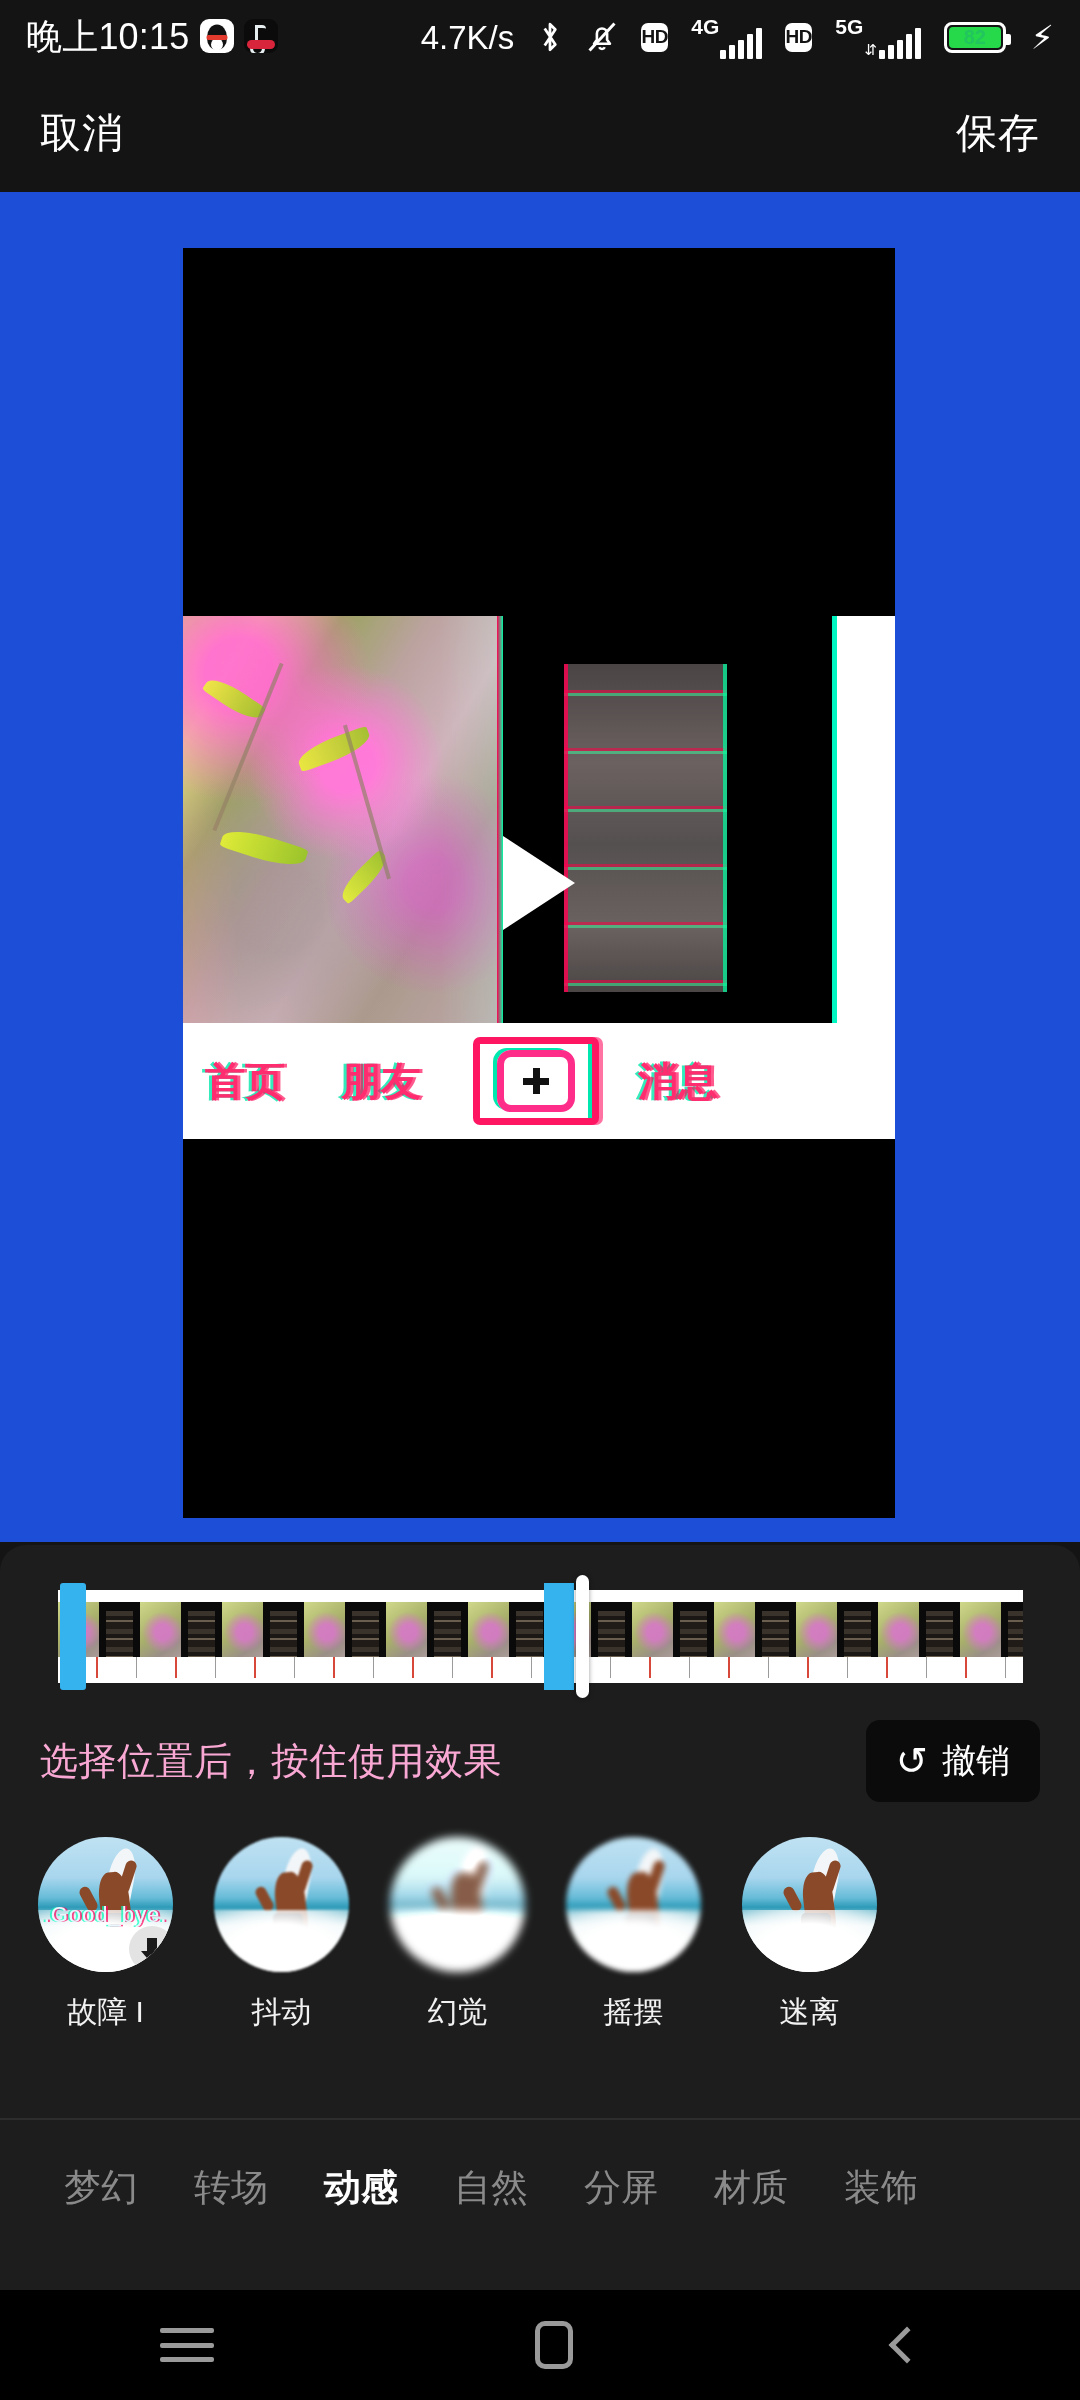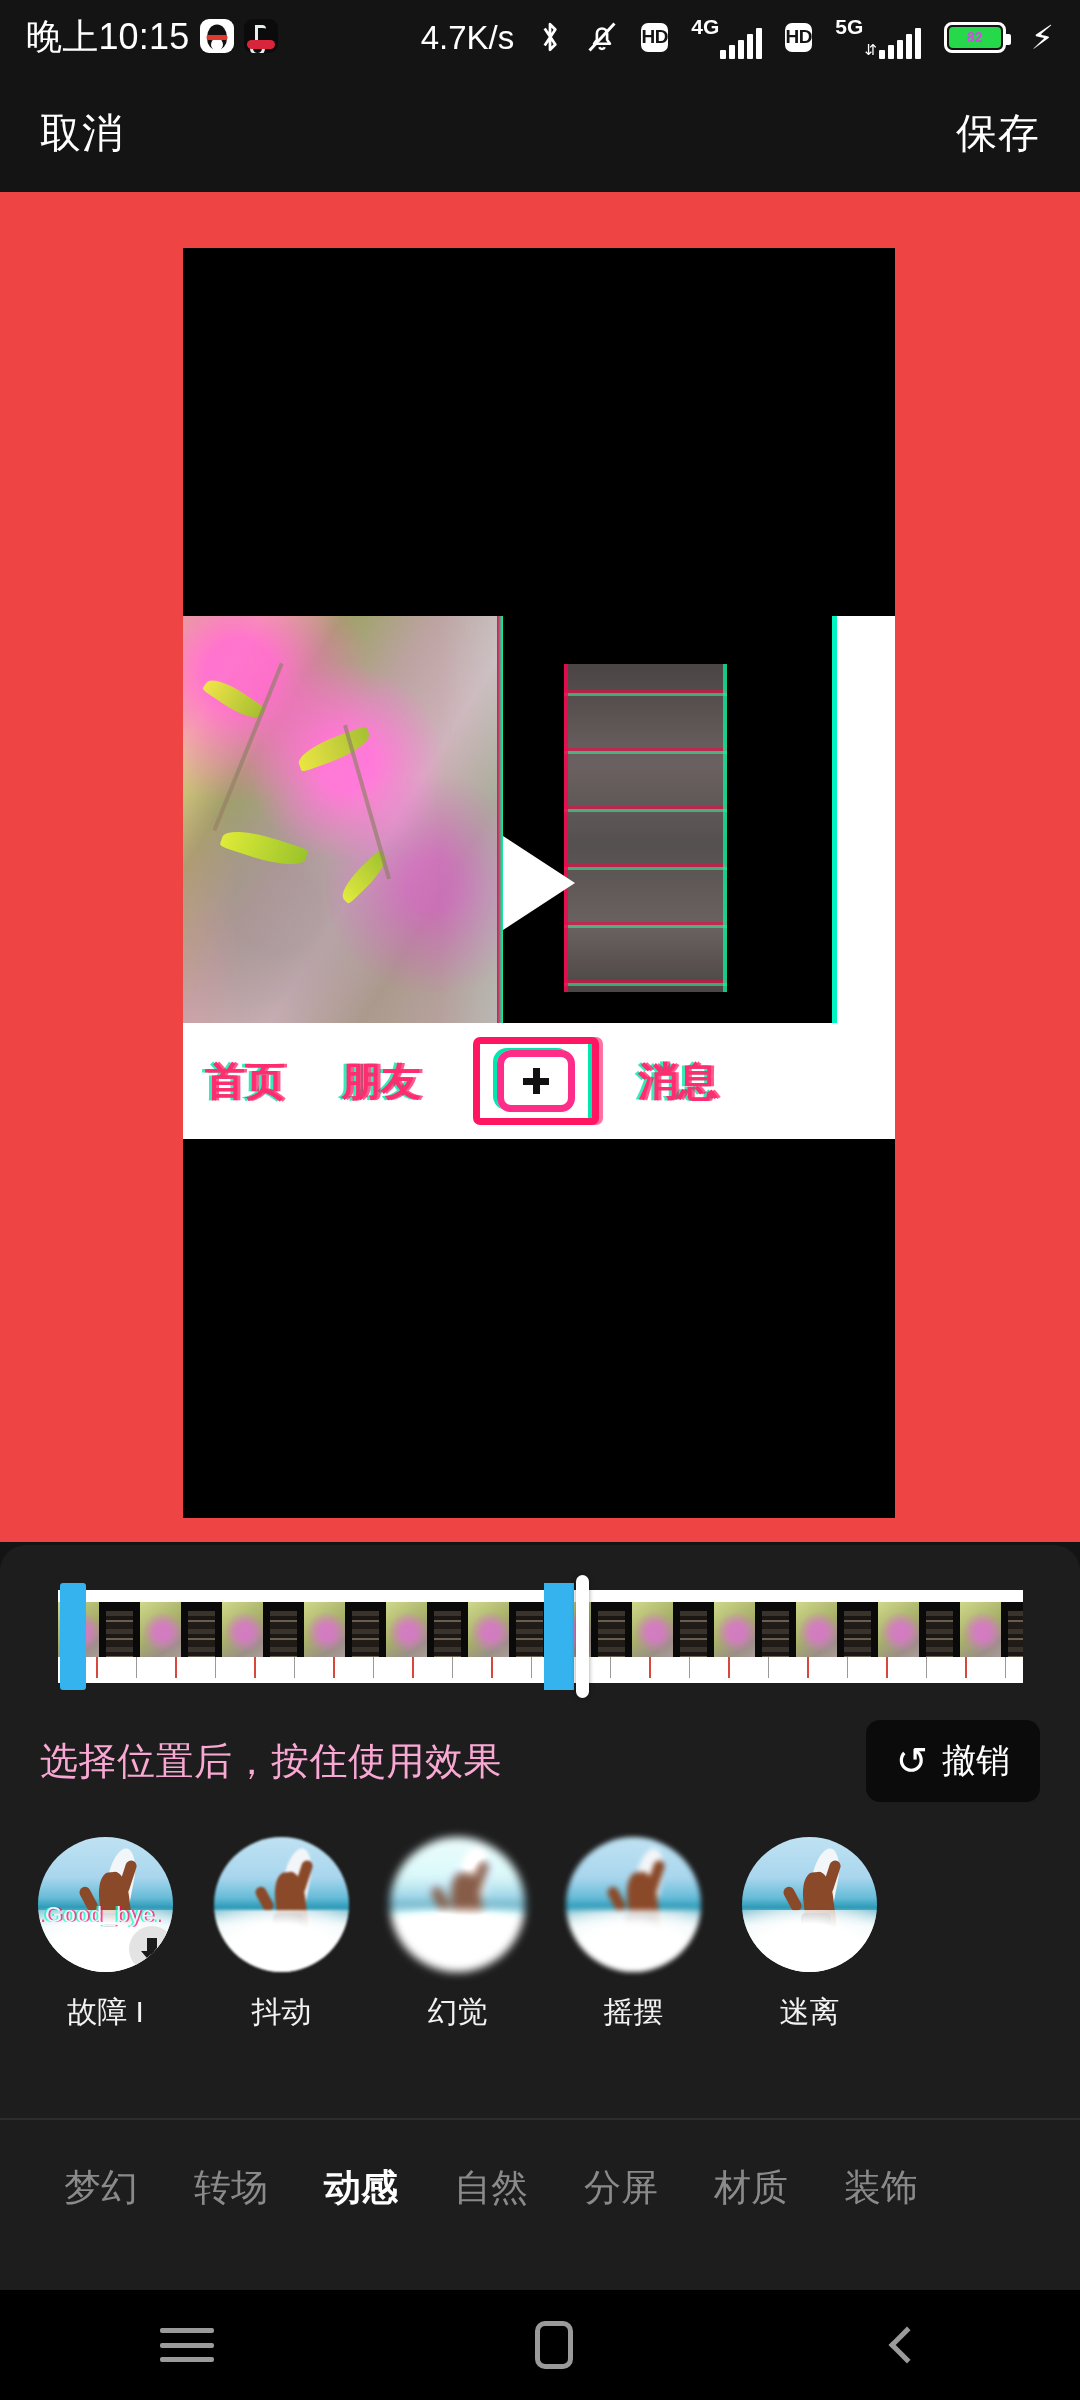--- a/index.html
+++ b/index.html
@@ -62,33 +62,33 @@
   .bars i:nth-child(1){height:9px}  .bars i:nth-child(2){height:14px}
   .bars i:nth-child(3){height:19px} .bars i:nth-child(4){height:25px}
   .bars i:nth-child(5){height:31px}
   .arrows{ font-size:15px; line-height:1; margin-bottom:2px; letter-spacing:-2px;}
   .batt{
     position:relative;width:62px;height:31px;border:3px solid #fff;border-radius:8px;
     display:flex;align-items:center;justify-content:center;
   }
   .batt:after{content:"";position:absolute;right:-8px;top:9px;width:5px;height:11px;background:#fff;border-radius:0 2px 2px 0;}
   .batt .fill{position:absolute;left:2px;top:2px;bottom:2px;background:#25d94a;border-radius:4px;}
-  .batt .num{position:relative;font-size:14px;font-weight:700;color:#d946ef;z-index:2;}
+  .batt .num{position:relative;font-size:20px;font-weight:700;color:#22c55e;z-index:2;}
   .bolt{font-size:33px;line-height:1;margin-left:2px;}
 
   
   #topbar{
     position:absolute; top:74px; left:0; width:1080px; height:118px;
     display:flex; align-items:center; justify-content:space-between;
     padding:0 40px; background:#141414; z-index:40;
   }
   .topbtn{ font-size:41px; color:#fff; line-height:1; letter-spacing:1px; }
 
   
-  #stage{ position:absolute; top:192px; left:0; width:1080px; height:1350px; background:#ef4444;}
+  #stage{ position:absolute; top:192px; left:0; width:1080px; height:1350px; background:#1d4ed8;}
   #video{
     position:absolute; left:183px; top:56px; width:712px; height:1270px;
     background:#000; overflow:hidden;
   }
   
   .vb-top{ position:absolute; left:0; top:0; width:100%; height:368px; background:#000; z-index:4;}
   .vb-bot{ position:absolute; left:0; bottom:0; width:100%; height:379px; background:#000; z-index:4;}
 
   
   .content{ position:absolute; left:0; top:368px; width:100%; height:523px; }
@@ -249,21 +249,21 @@
   }
   .eff-thumb .board{
     position:absolute;left:52%;top:8%;width:26px;height:62px;background:#f3f6f8;
     border-radius:50% 50% 14% 14%;transform:rotate(11deg);
   }
   .eff-thumb .foam{
     position:absolute;left:-8%;bottom:0;width:116%;height:46%;
     background:radial-gradient(ellipse at 50% 100%, #ffffff 0 55%, rgba(255,255,255,.75) 72%, rgba(255,255,255,.2) 100%);
   }
   .eff-thumb.fx-glitch .gtext{
-    position:absolute;left:0;top:48%;width:100%;
+    position:absolute;left:0;top:48%;width:100%;text-align:center;
     font-size:22px;color:#eaf7ff;letter-spacing:1px;
     text-shadow:2px 0 rgba(255,0,90,.7),-2px 0 rgba(0,255,190,.7);
   }
   .eff-thumb.fx-blur{filter:blur(4px) brightness(1.18) saturate(.55);}
   .eff-thumb.fx-shake{filter:blur(.9px);}
   .eff-thumb.fx-swing{filter:blur(2.6px);}
   .eff-thumb.fx-soul{filter:blur(.5px);}
   .dlbadge{
     position:absolute;right:-2px;bottom:0px;width:46px;height:46px;border-radius:50%;
     background:rgba(225,225,225,.92);display:flex;align-items:center;justify-content:center;z-index:5;

